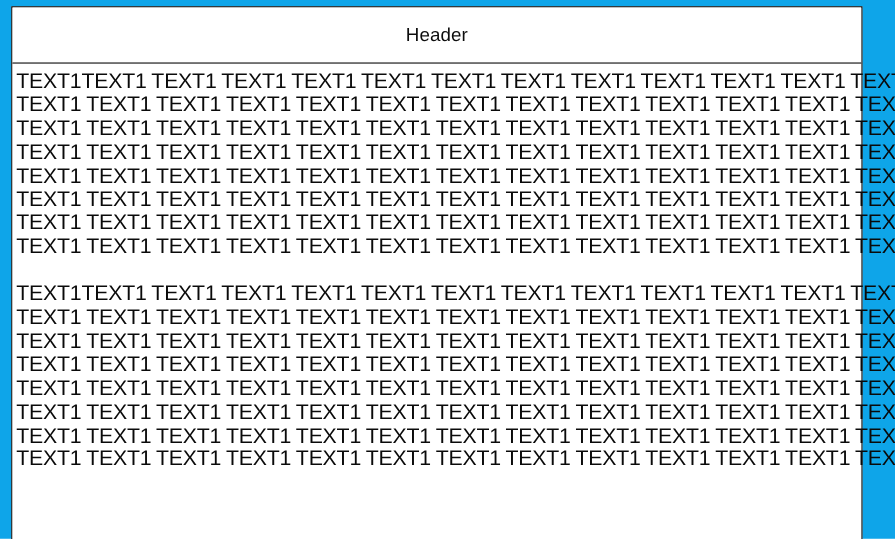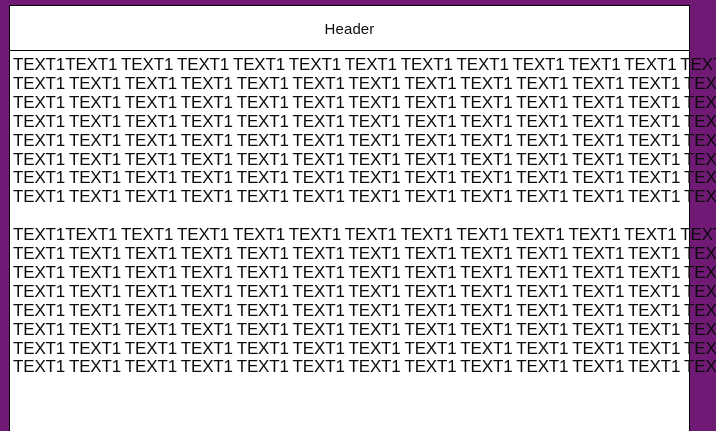--- a/index.html
+++ b/index.html
@@ -15,21 +15,21 @@
     font-family: "Liberation Sans", sans-serif;
     color: #000000;
   }
 
   .page {
     position: absolute;
     left: 0;
     top: 0;
     width: 716px;
     height: 431px;
-    background: #701a75;
+    background: #0ea5e9;
   }
 
   
   .doc-box {
     position: absolute;
     left: 9px;
     top: 5px;
     width: 681px;          
     height: 440px;         
     border: 1px solid #000000;

